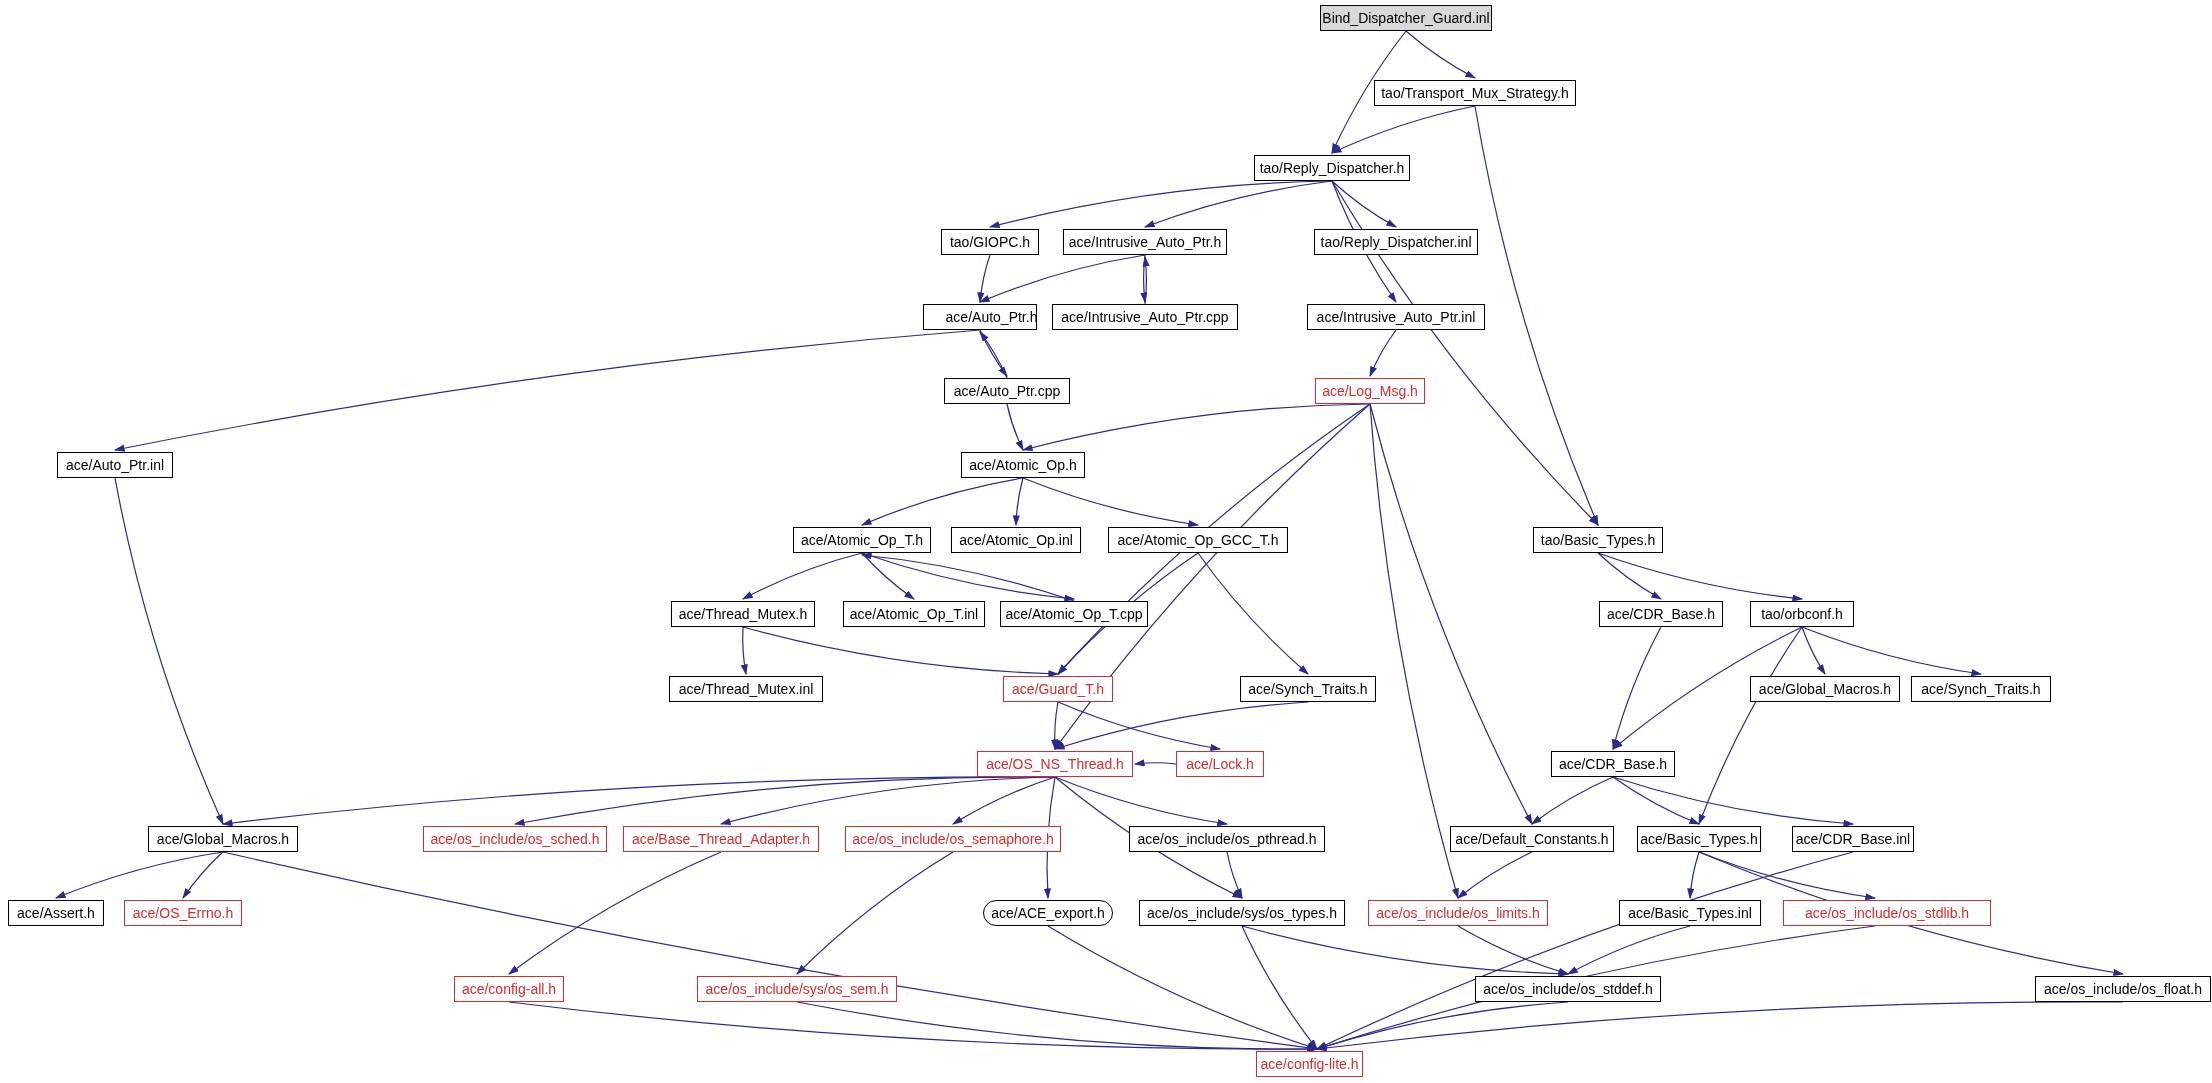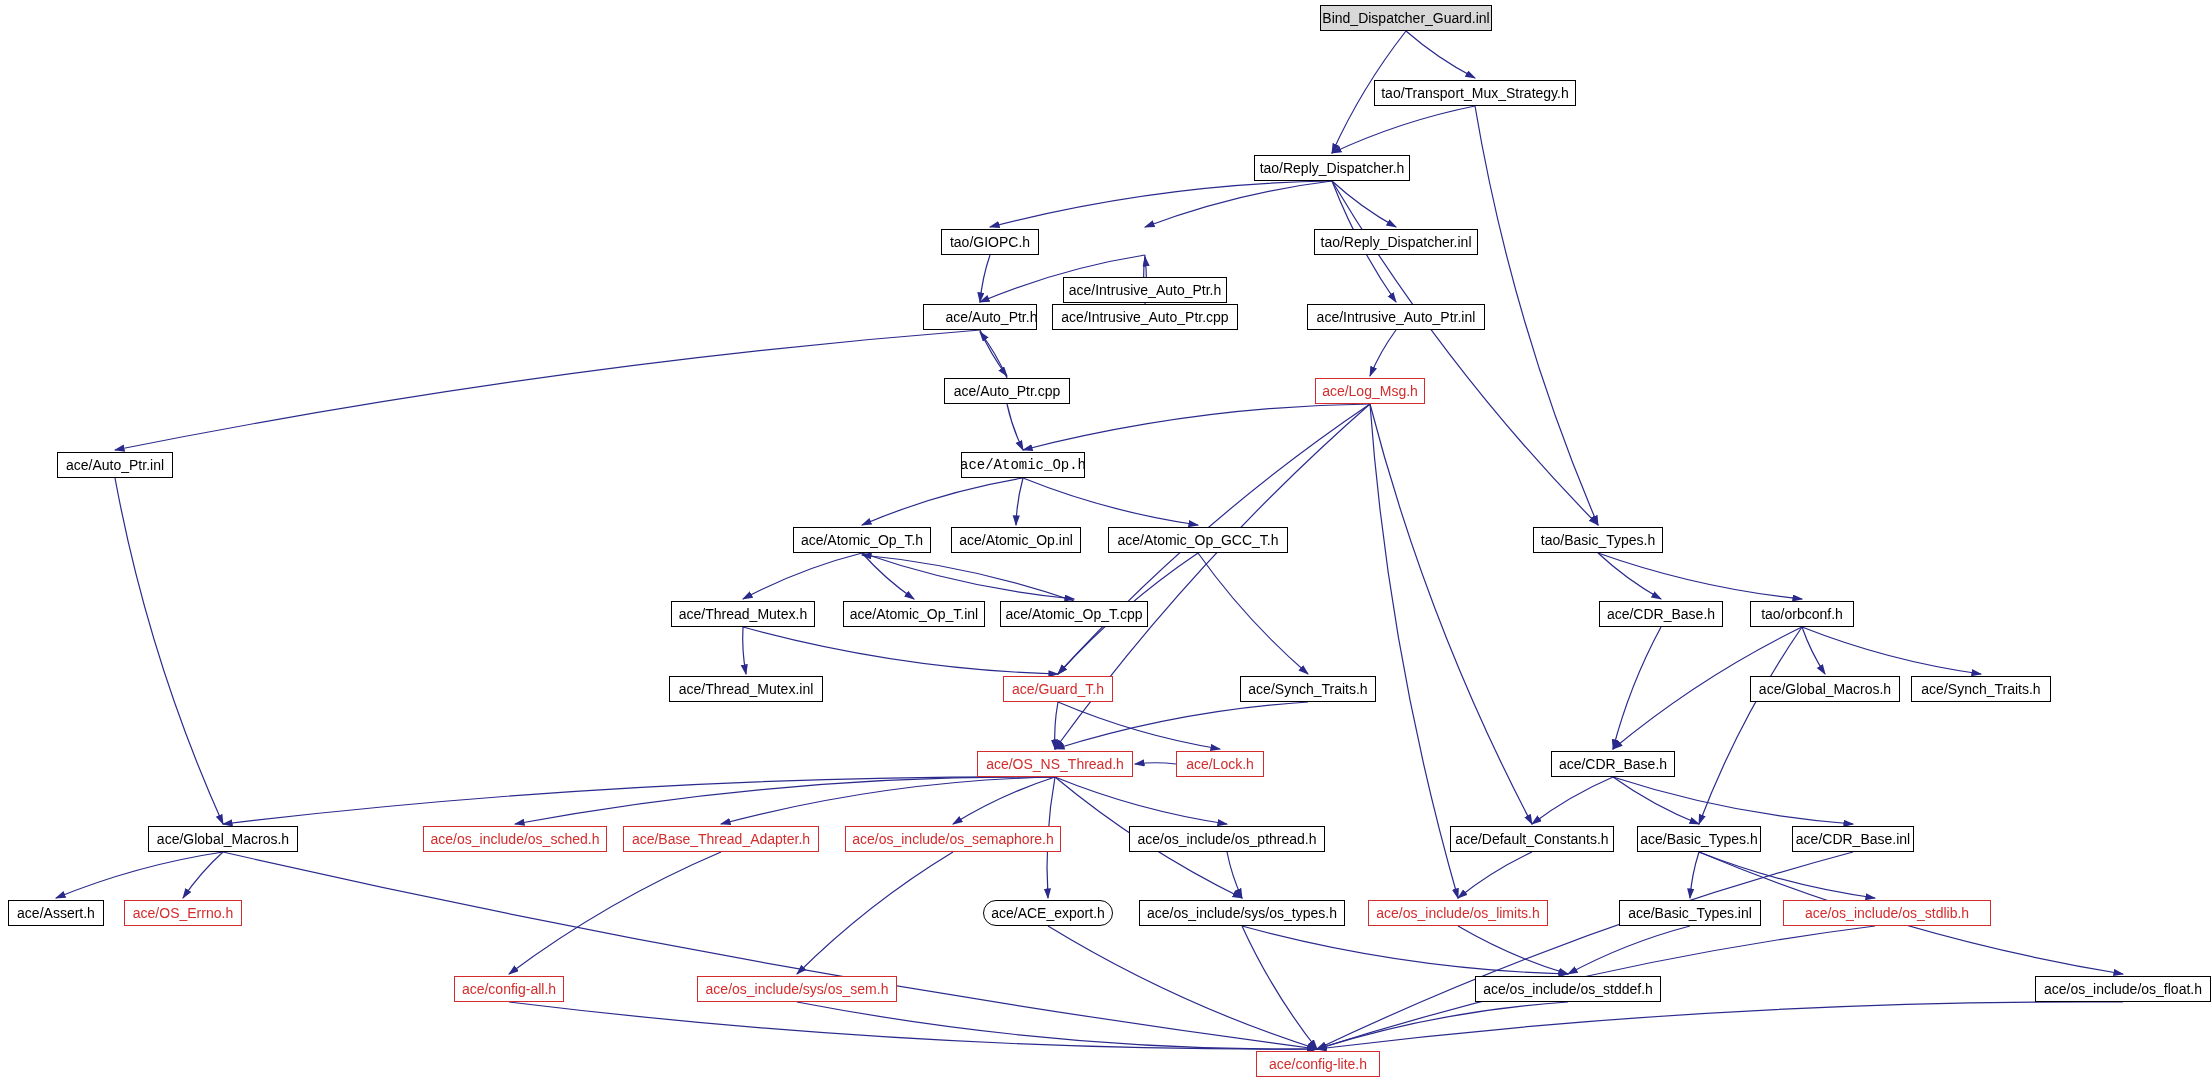--- a/index.html
+++ b/index.html
@@ -145,21 +145,21 @@
       </div>
       <div class="node" style="left: 1374px; top: 80px; width: 202px;">
         <span>tao/Transport_Mux_Strategy.h</span>
       </div>
       <div class="node" style="left: 1254px; top: 155px; width: 156px;">
         <span>tao/Reply_Dispatcher.h</span>
       </div>
       <div class="node" style="left: 941px; top: 229px; width: 98px;">
         <span>tao/GIOPC.h</span>
       </div>
-      <div class="node" style="left: 1063px; top: 229px; width: 164px; margin-top: 48px;">
+      <div class="node" style="left: 1063px; top: 229px; width: 164px;">
         <span>ace/Intrusive_Auto_Ptr.h</span>
       </div>
       <div class="node" style="left: 1314px; top: 229px; width: 164px;">
         <span>tao/Reply_Dispatcher.inl</span>
       </div>
       <div class="node" style="left: 923px; top: 304px; width: 114px; padding-left: 29px;">
         <span>ace/Auto_Ptr.h</span>
       </div>
       <div class="node" style="left: 1052px; top: 304px; width: 186px;">
         <span>ace/Intrusive_Auto_Ptr.cpp</span>
@@ -169,21 +169,21 @@
       </div>
       <div class="node" style="left: 944px; top: 378px; width: 126px;">
         <span>ace/Auto_Ptr.cpp</span>
       </div>
       <div class="node red" style="left: 1315px; top: 378px; width: 110px;">
         <span>ace/Log_Msg.h</span>
       </div>
       <div class="node" style="left: 57px; top: 452px; width: 116px;">
         <span>ace/Auto_Ptr.inl</span>
       </div>
-      <div class="node" style="left: 961px; top: 452px; width: 124px; font-family: Liberation Mono, monospace;">
+      <div class="node" style="left: 961px; top: 452px; width: 124px;">
         <span>ace/Atomic_Op.h</span>
       </div>
       <div class="node" style="left: 793px; top: 527px; width: 138px;">
         <span>ace/Atomic_Op_T.h</span>
       </div>
       <div class="node" style="left: 951px; top: 527px; width: 130px;">
         <span>ace/Atomic_Op.inl</span>
       </div>
       <div class="node" style="left: 1108px; top: 527px; width: 180px;">
         <span>ace/Atomic_Op_GCC_T.h</span>
@@ -280,17 +280,17 @@
       </div>
       <div class="node red" style="left: 697px; top: 976px; width: 200px;">
         <span>ace/os_include/sys/os_sem.h</span>
       </div>
       <div class="node" style="left: 1475px; top: 976px; width: 186px;">
         <span>ace/os_include/os_stddef.h</span>
       </div>
       <div class="node" style="left: 2035px; top: 976px; width: 176px;">
         <span>ace/os_include/os_float.h</span>
       </div>
-      <div class="node red" style="left: 1256px; top: 1051px; width: 124px; align-items: center;">
+      <div class="node red" style="left: 1256px; top: 1051px; width: 107px; align-items: center;">
         <span>ace/config-lite.h</span>
       </div>
     </div>
 </div>
 
 </body></html>

